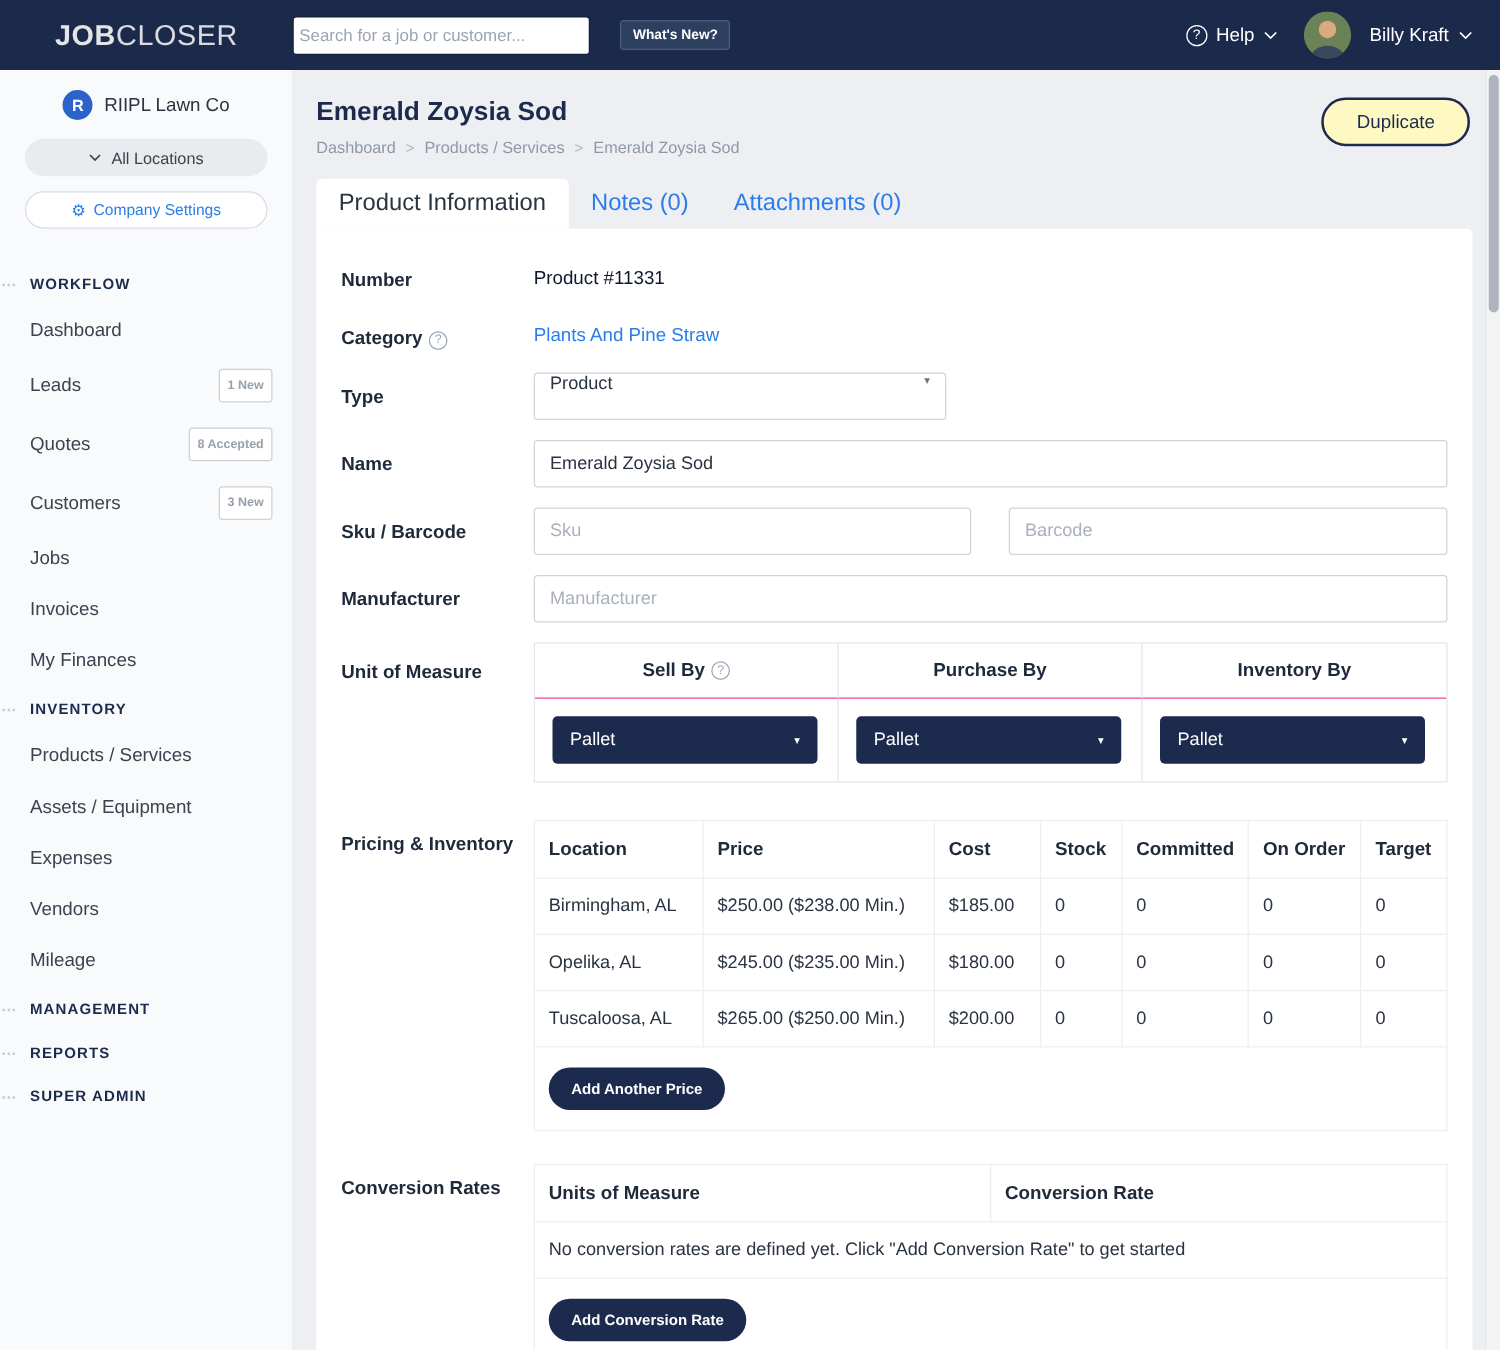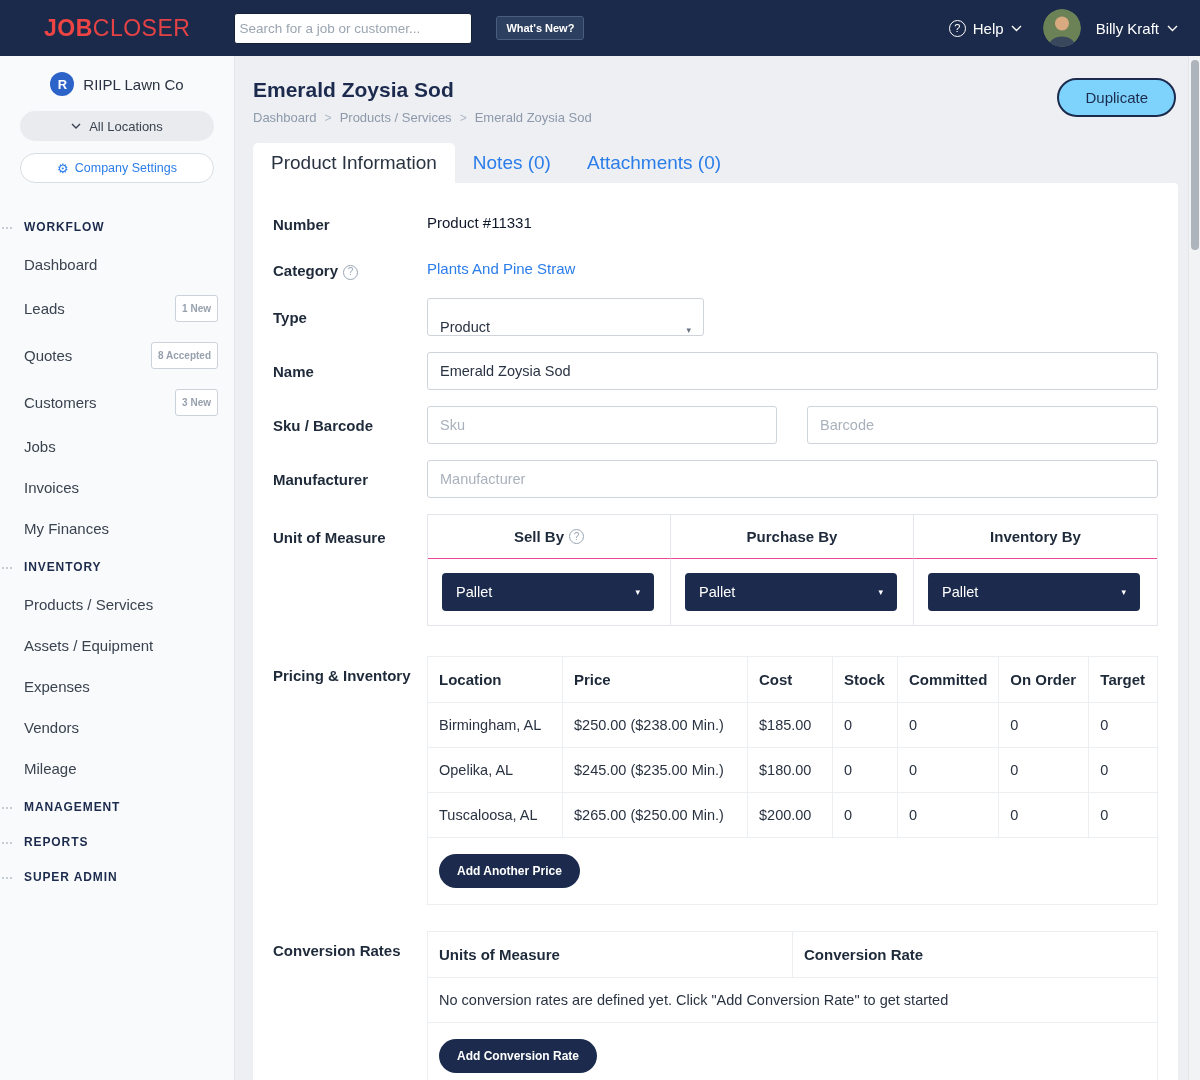--- a/index.html
+++ b/index.html
@@ -2,21 +2,21 @@
 <html><head>
 <meta charset="utf-8">
 <style>
   * { margin:0; padding:0; box-sizing:border-box; }
   html,body { width:1200px; height:1080px; overflow:hidden; }
   body { font-family:"Liberation Sans", sans-serif; background:#edeff2; }
   .app { width:1200px; height:1080px; display:flex; flex-direction:column; overflow:hidden; }
 
   
   .topbar { height:56px; min-height:56px; background:#1b2a4b; display:flex; align-items:center; padding:0 22px 0 44px; }
-  .logo { font-size:23px; color:#ef4444; letter-spacing:.5px; margin-right:44px; white-space:nowrap; }
+  .logo { font-size:23px; color:#e5e5e5; letter-spacing:.5px; margin-right:44px; white-space:nowrap; }
   .logo-bold { font-weight:800; }
   .logo-light { font-weight:300; opacity:.95; }
   .search { width:238px; height:31px; border:1px solid #122038; border-radius:3px; padding:0 4px; font-size:13.5px; font-family:inherit; color:#2a3342; outline:none; }
   .search::placeholder { color:#9aa5b1; }
   .whats-new { margin-left:24px; background:#2d3f5e; border:1px solid #4a5d7e; color:#fff; font-weight:700; font-size:11px; padding:5px 9px; border-radius:3px; font-family:inherit; cursor:pointer; }
   .topbar-right { margin-left:auto; display:flex; align-items:center; gap:15px; }
   .help { display:flex; align-items:center; gap:7px; color:#fff; font-size:15px; cursor:pointer; }
   .help-circle { width:17px; height:17px; border:1.5px solid #fff; border-radius:50%; font-size:11px; display:flex; align-items:center; justify-content:center; }
   .avatar { width:38px; height:38px; border-radius:50%; overflow:hidden; margin-left:6px; cursor:pointer; flex:none; }
   .user { display:flex; align-items:center; gap:8px; color:#fff; font-size:15px; cursor:pointer; }
@@ -36,36 +36,36 @@
   .nav-header::before { content:""; position:absolute; left:2px; top:50%; width:10px; border-top:2px dotted #c6ccd4; }
   .nav-item { display:flex; align-items:center; justify-content:space-between; padding:10px 16px 10px 24px; font-size:15px; color:#3a4350; cursor:pointer; line-height:21px; }
   .badge { font-size:10px; font-weight:700; color:#97a1ae; background:#fff; border:1px solid #ccd2da; border-radius:3px; padding:2px 6px; white-space:nowrap; }
 
   
   .main { flex:1; min-width:0; padding:14px 10px 0 18px; position:relative; }
   .page-title { font-size:21px; font-weight:700; color:#1c2b4d; margin:8px 0 8px; }
   .breadcrumb { display:flex; gap:8px; font-size:13px; color:#8d99ab; align-items:center; }
   .crumb-link { cursor:pointer; }
   .crumb-sep { color:#aeb8c6; font-size:12px; }
-  .duplicate-btn { position:absolute; right:12px; top:22px; background:#7dd3fc; border:2px solid #1c2b4d; color:#1c2b4d; font-size:15px; padding:9px 26px; border-radius:21px; font-family:inherit; cursor:pointer; }
+  .duplicate-btn { position:absolute; right:12px; top:22px; background:#fef9c3; border:2px solid #1c2b4d; color:#1c2b4d; font-size:15px; padding:9px 26px; border-radius:21px; font-family:inherit; cursor:pointer; }
   .tabs { display:flex; margin-top:18px; }
   .tab { padding:9px 18px; font-size:19px; color:#2b7de9; cursor:pointer; }
   .tab.active { background:#fff; color:#2a3342; border-radius:5px 5px 0 0; }
   .card { background:#fff; border-radius:0 4px 0 0; padding:22px 20px 30px; min-height:880px; }
 
   .frow { display:flex; margin-bottom:16px; }
   .flabel { width:154px; min-width:154px; font-size:15px; font-weight:700; color:#1e2a3a; padding-top:9px; line-height:1.4; padding-right:10px; }
   .fvalue-text { padding-top:9px; font-size:15px; color:#0f172a; }
   .ffield { flex:1; min-width:0; }
   .link { color:#2b7de9; cursor:pointer; }
   .q-icon { width:15px; height:15px; border:1px solid #9aa7b5; border-radius:50%; display:inline-flex; align-items:center; justify-content:center; font-size:10px; font-weight:400; color:#9aa7b5; margin-left:5px; vertical-align:1px; }
 
   .text-input { width:100%; height:38px; border:1px solid #cfd4db; border-radius:3px; padding:0 12px; font-size:14.5px; color:#2a3342; font-family:inherit; outline:none; }
   .text-input::placeholder { color:#a9b1bc; }
-  .select-box { width:277px; height:38px; border:1px solid #cfd4db; border-radius:3px; display:flex; align-items:flex-end; justify-content:space-between; padding:0 12px; font-size:14.5px; color:#2a3342; cursor:pointer; }
+  .select-box { width:330px; height:38px; border:1px solid #cfd4db; border-radius:3px; display:flex; align-items:flex-start; justify-content:space-between; padding:0 12px; font-size:14.5px; color:#2a3342; cursor:pointer; }
   .select-caret { font-size:9px; color:#6a7482; }
   .sku-row { display:flex; gap:30px; }
   .sku-row .text-input:first-child { width:350px; flex:none; }
 
   .uom-table { border:1px solid #e3e6ea; display:grid; grid-template-columns:1fr 1fr 1fr; }
   .uom-head { padding:13px 14px; font-size:15px; font-weight:700; color:#1e2a3a; border-bottom:1px solid #ec4899; display:flex; align-items:center;justify-content:center; }
   .uom-cell { padding:14px; }
   .col-border { border-right:1px solid #e3e6ea; }
   .dark-select { width:212px; height:38px; background:#1c2b4d; border-radius:4px; color:#fff; display:flex; align-items:center; justify-content:space-between; padding:0 14px; font-size:14.5px; cursor:pointer; }
   .dark-caret { font-size:9px; color:#fff; }

